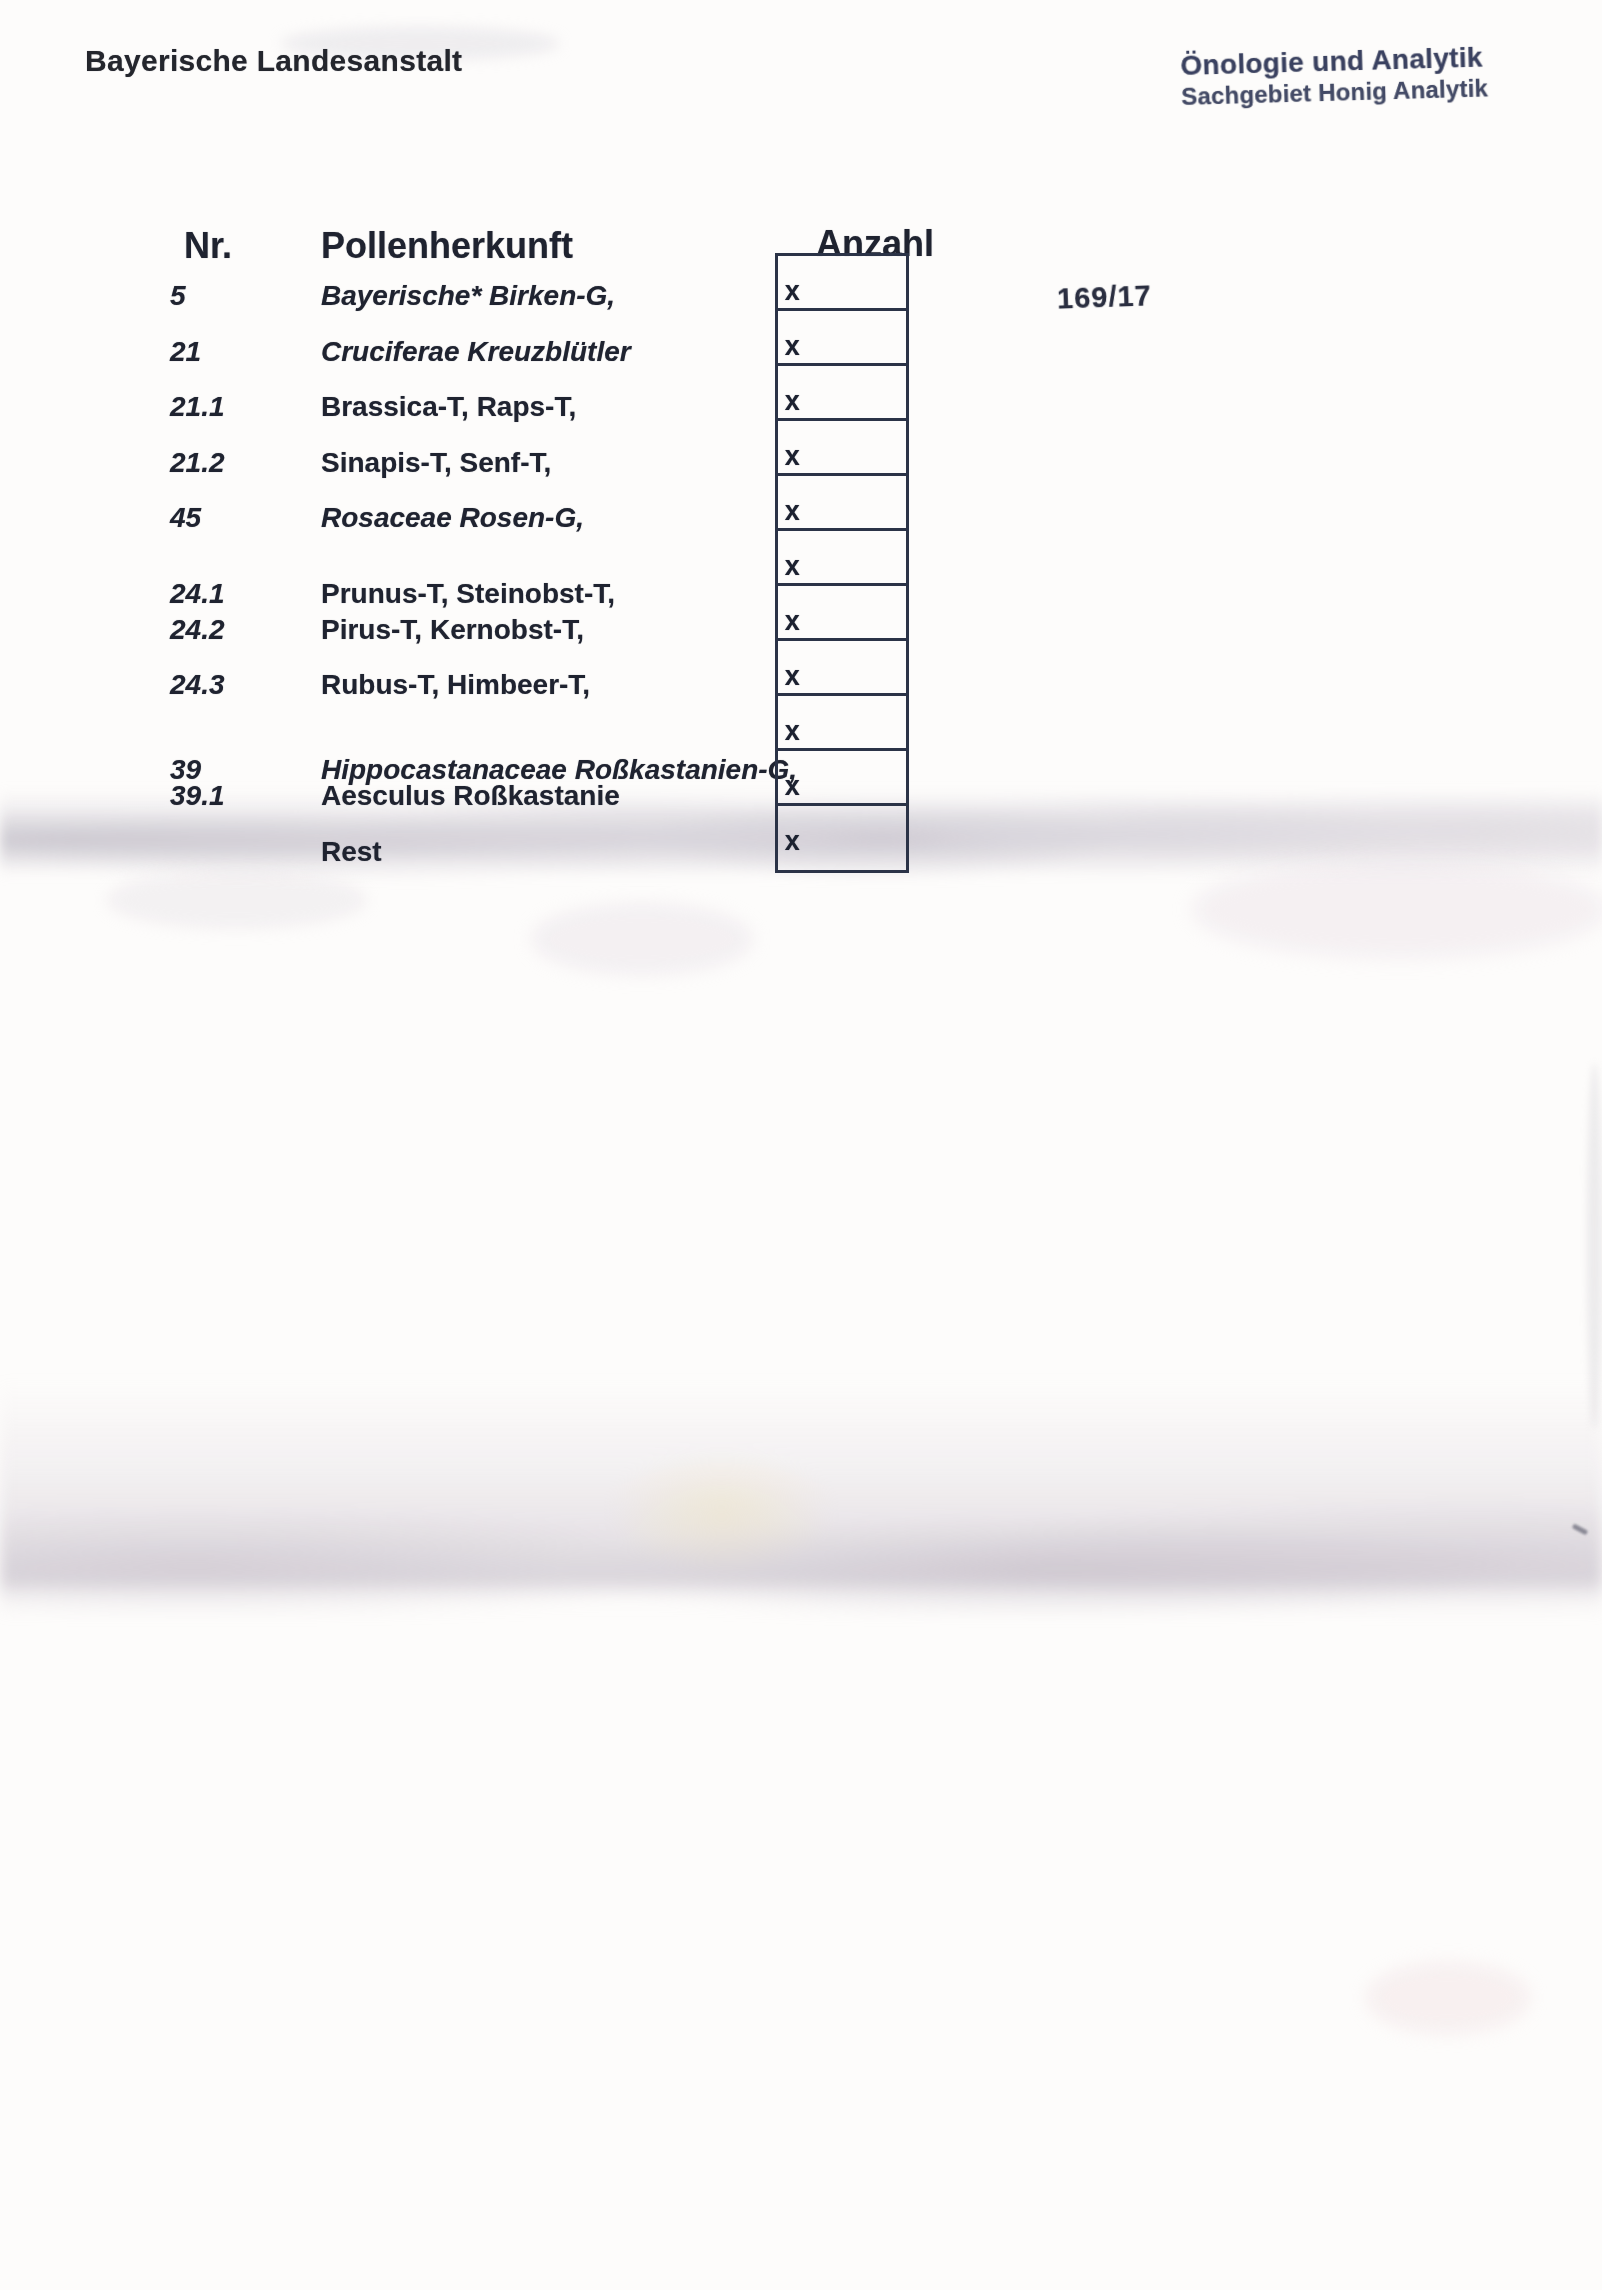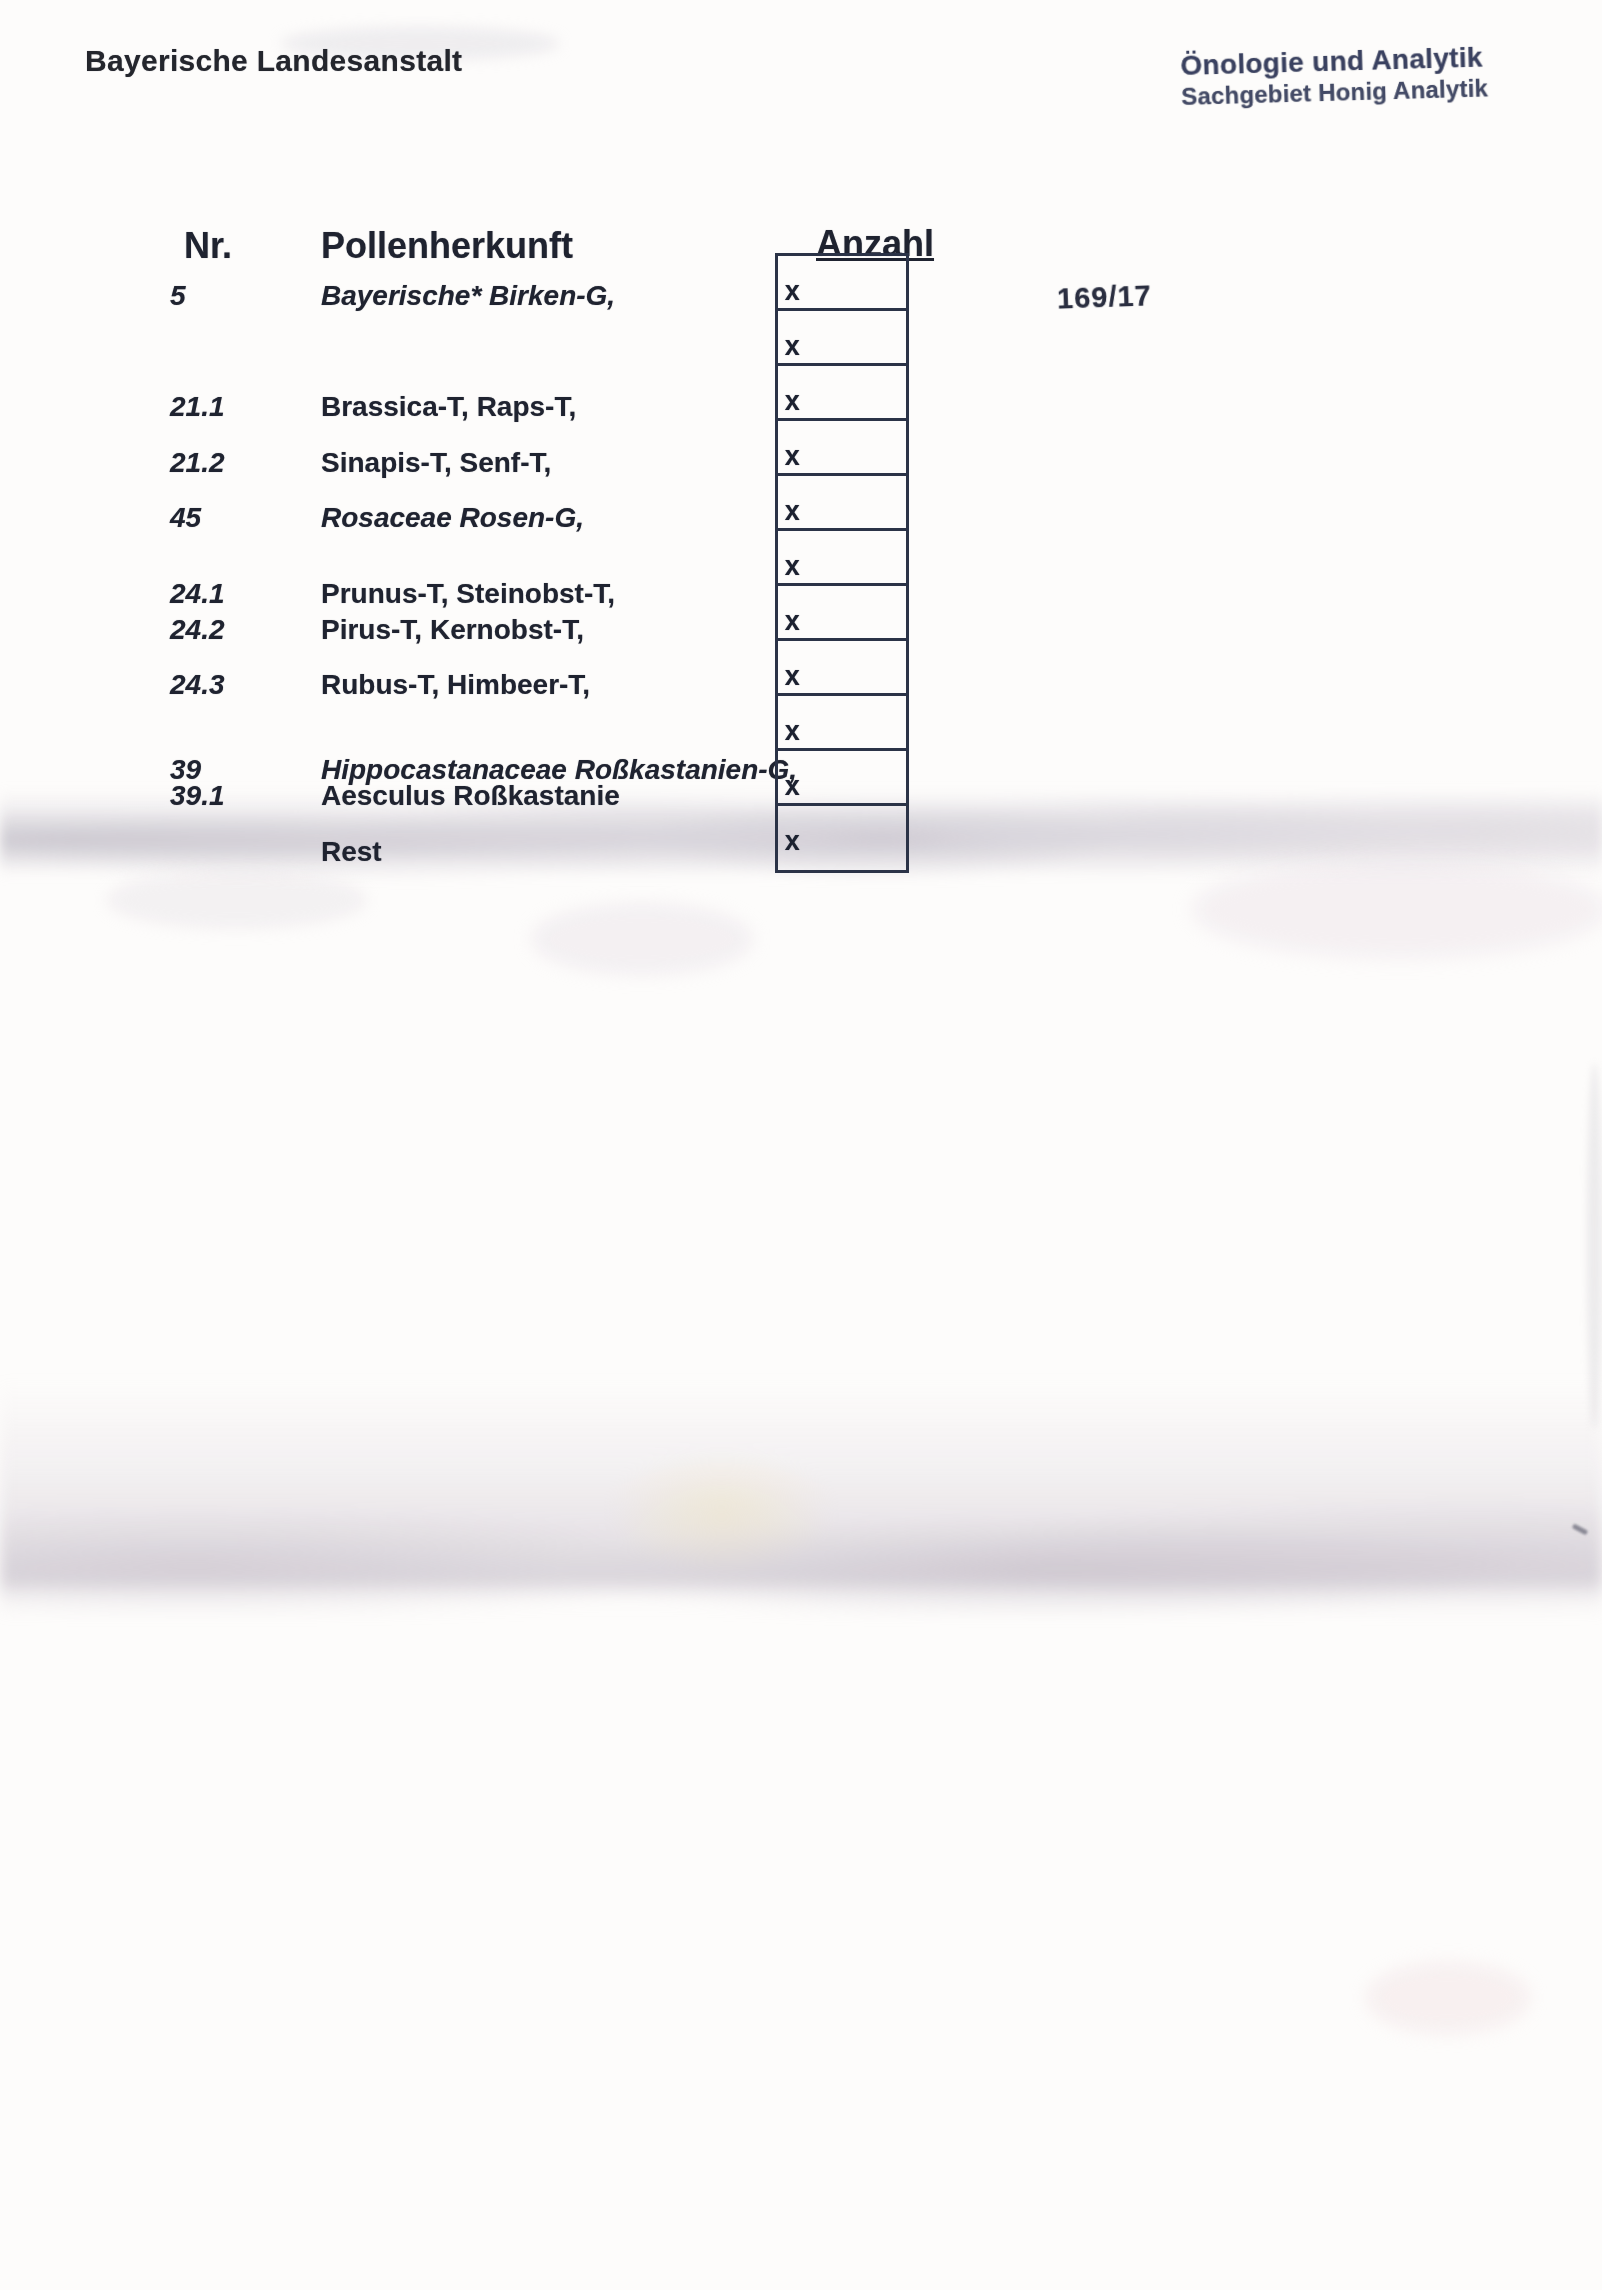--- a/index.html
+++ b/index.html
@@ -53,21 +53,21 @@
 
   .org{left:85px;top:42px;font-size:30px;line-height:38px;color:#24262d;letter-spacing:0.3px;}
   .dept{left:1180px;top:50px;transform:rotate(-1.6deg);transform-origin:left top;color:#3a4160;filter:blur(0.7px);}
   .dept .l1{font-size:28px;line-height:32px;letter-spacing:0.3px;}
   .dept .l2{font-size:24px;line-height:29px;color:#434a66;letter-spacing:0.2px;}
   .sample{left:1057px;top:281px;font-size:29px;letter-spacing:1px;color:#2a2e40;transform:rotate(-2deg);filter:blur(0.4px);}
 
   .th{font-size:36px;}
   .th-nr{left:184px;top:225px;}
   .th-name{left:321px;top:225px;}
-  .th-anz{left:816px;top:223px;text-decoration:underline;}
+  .th-anz{left:816px;top:223px;}
 
   .row{left:0;top:0;width:100%;height:35px;font-size:28px;}
   .row .nr{position:absolute;left:170px;font-style:italic;}
   .row .nm{position:absolute;left:321px;}
   .row.it .nr,.row.it .nm{font-style:italic;}
 
   .boxcol{left:775px;top:253px;width:134px;height:620px;border:3.9px solid #2b3347;box-sizing:border-box;background:transparent;}
   .cell{position:relative;height:52px;border-bottom:3.9px solid #2b3347;box-sizing:content-box;}
   .cell.last{border-bottom:none;}
   .xmark{position:absolute;left:6.8px;bottom:2.9px;font-size:27px;line-height:1;color:#1c2130;text-shadow:0 0 1px rgba(28,33,48,.5);}
@@ -100,20 +100,24 @@
 
     <div class="abs sample txt">169/17</div>
 
     <div class="abs th th-nr txt">Nr.</div>
     <div class="abs th th-name txt">Pollenherkunft</div>
     <div class="abs th th-anz txt">Anzahl</div>
 
     <div class="abs row it txt" style="top:280px">
       <span class="nr">5</span>
       <span class="nm">Bayerische* Birken-G,</span>
+    </div>
+    <div class="abs row it txt" style="top:336px">
+      <span class="nr">21</span>
+      <span class="nm">Cruciferae Kreuzblütler</span>
     </div>
     <div class="abs row txt" style="top:391px">
       <span class="nr">21.1</span>
       <span class="nm">Brassica-T, Raps-T,</span>
     </div>
     <div class="abs row txt" style="top:447px">
       <span class="nr">21.2</span>
       <span class="nm">Sinapis-T, Senf-T,</span>
     </div>
     <div class="abs row it txt" style="top:502px">

